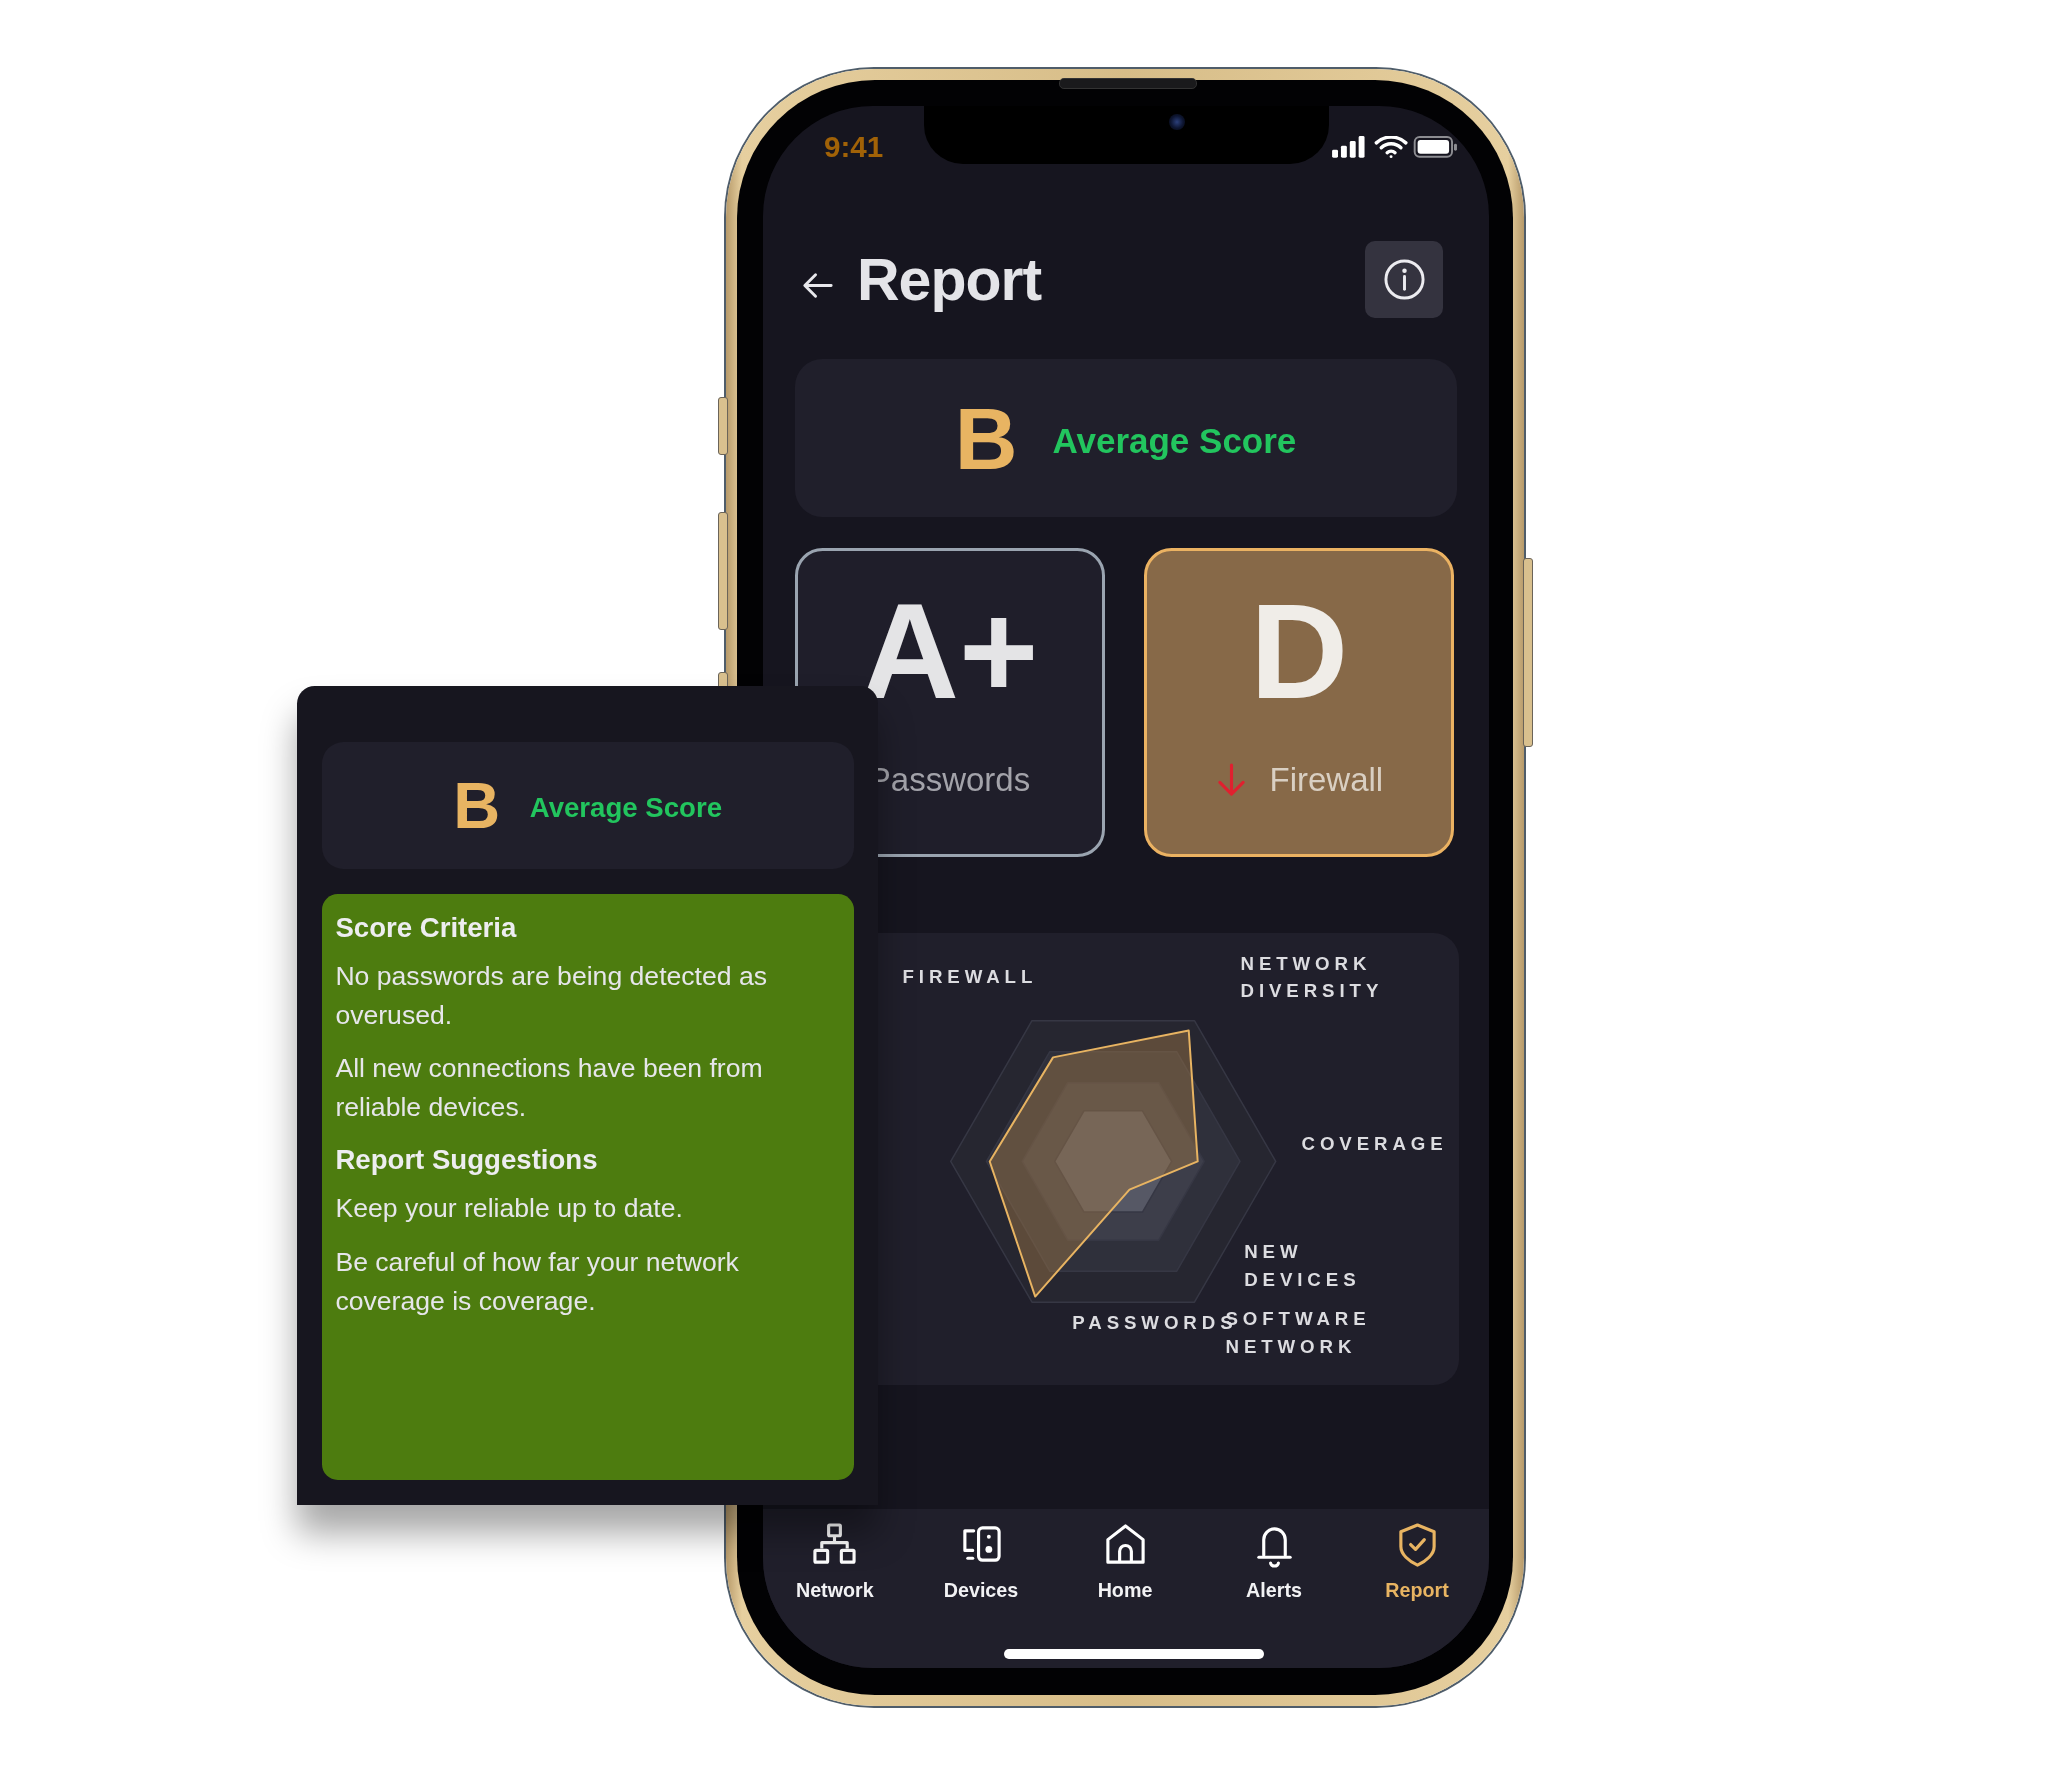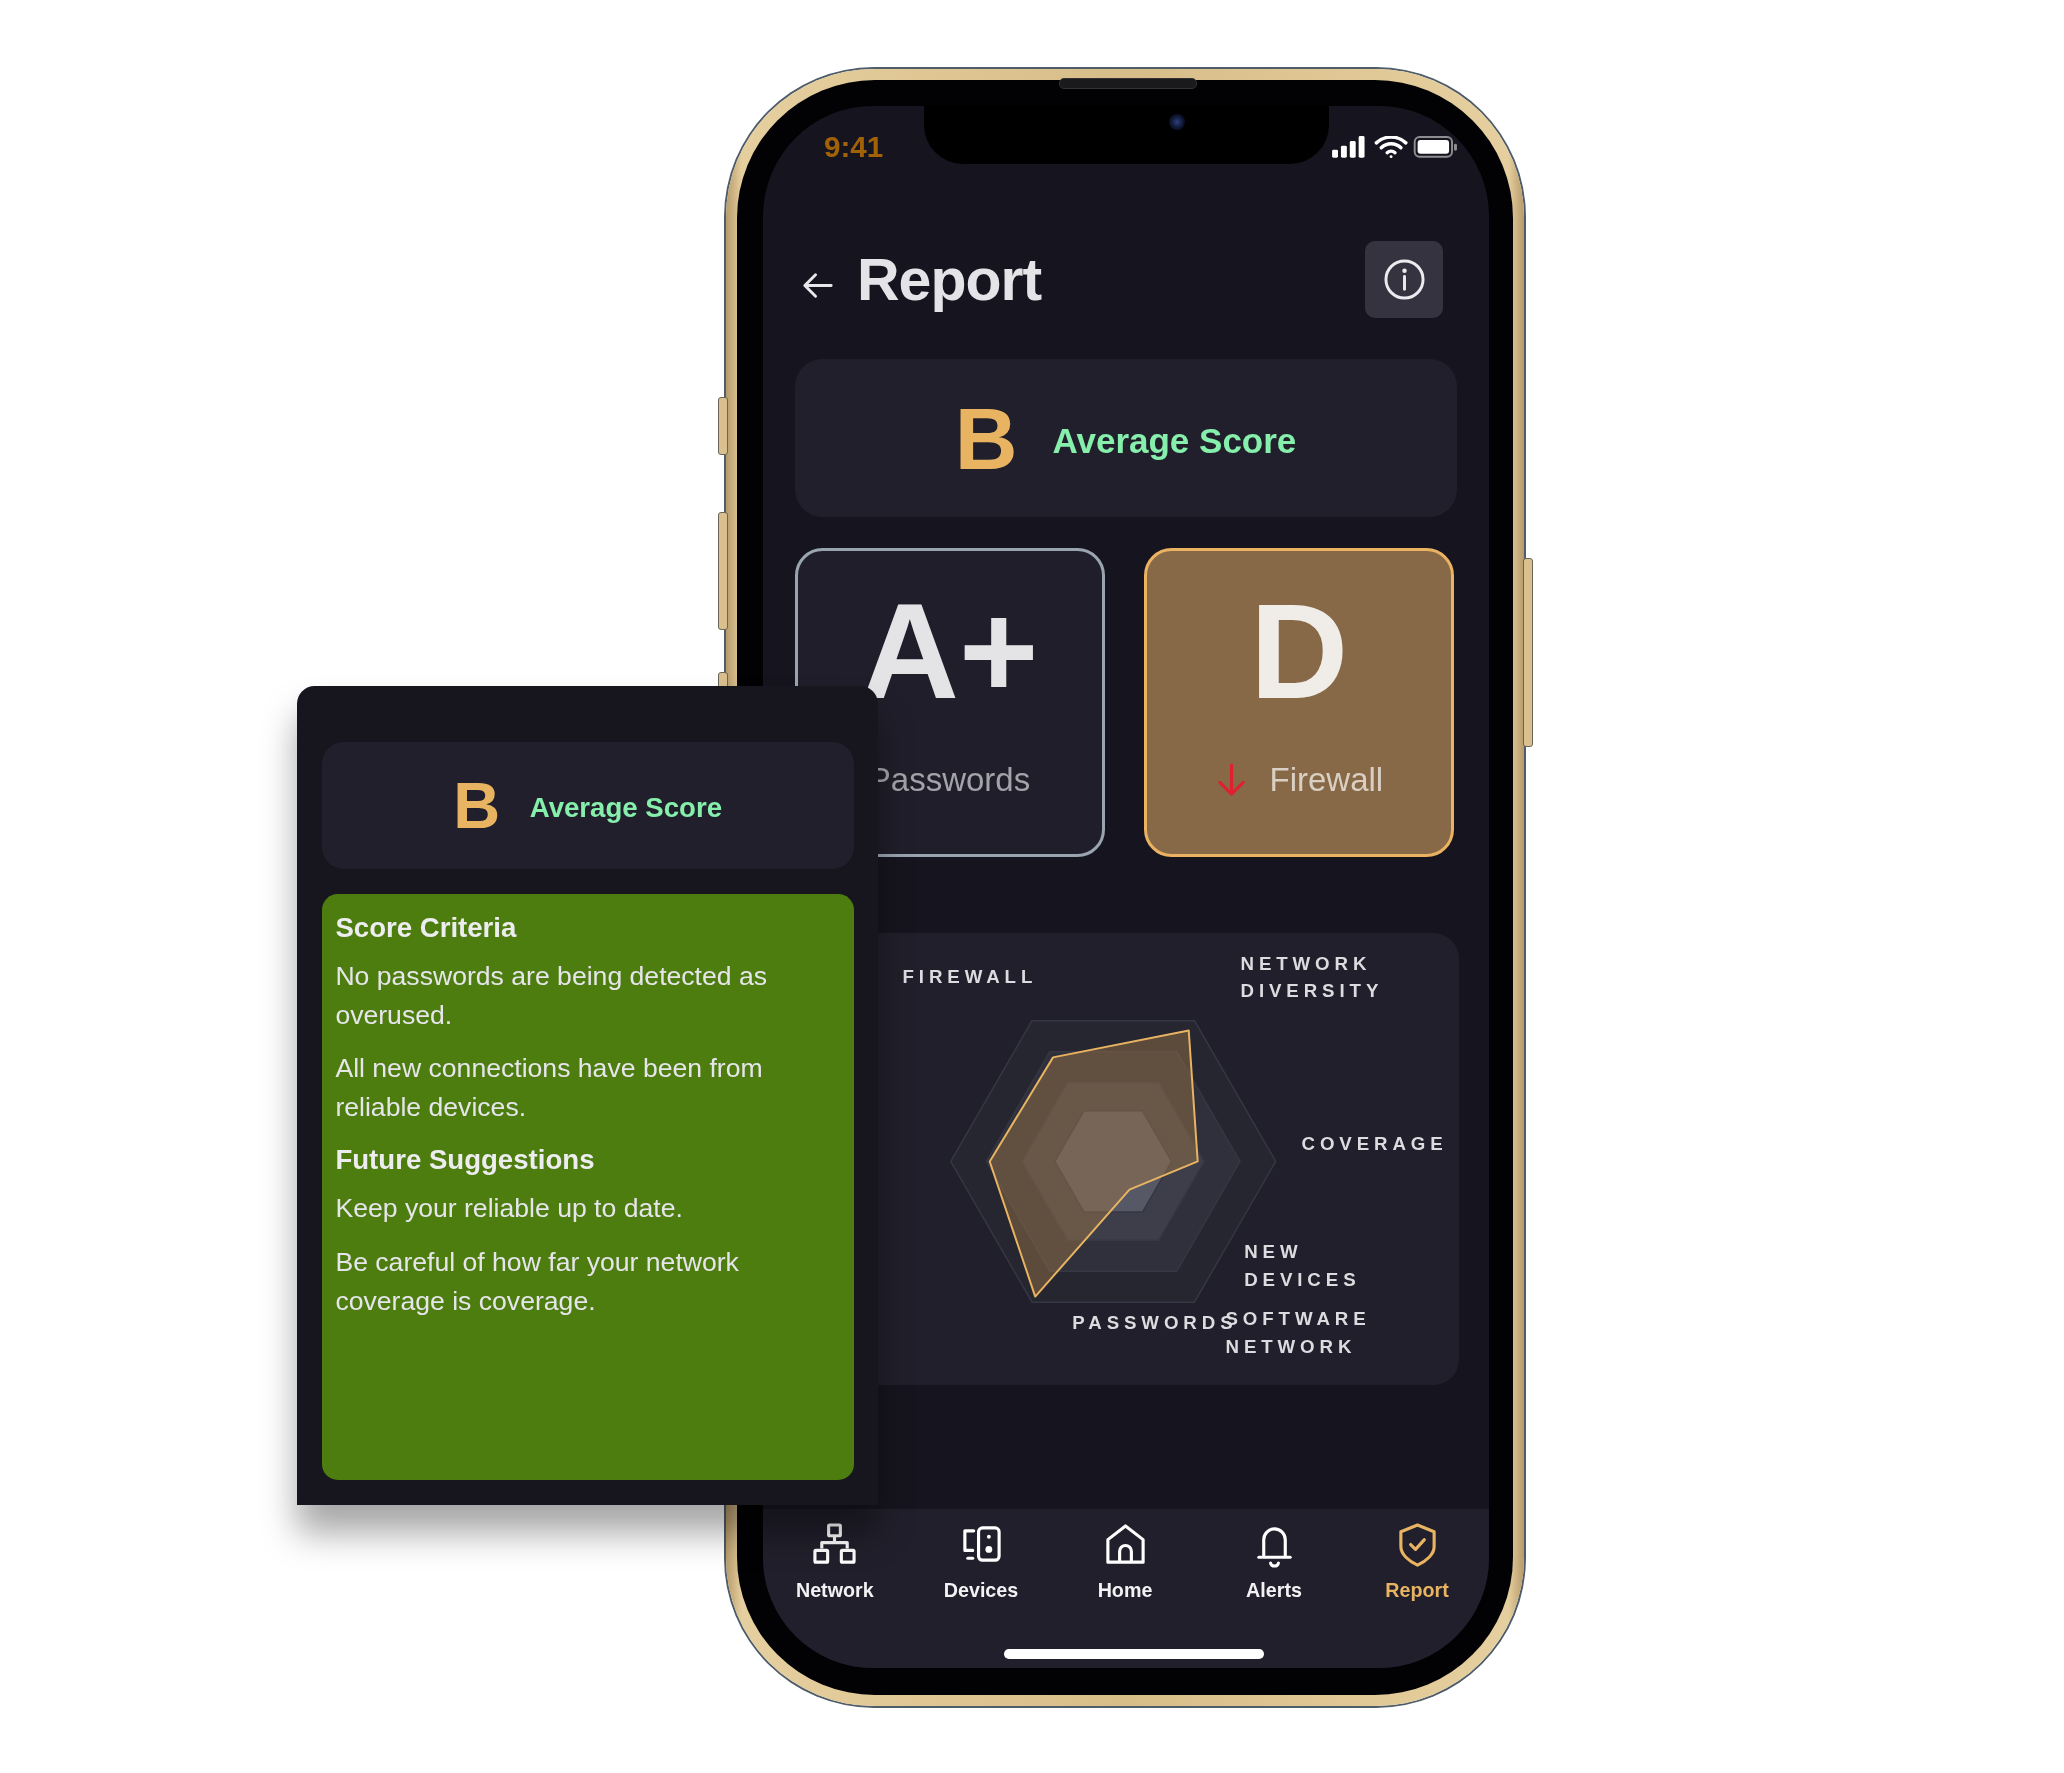--- a/index.html
+++ b/index.html
@@ -54,21 +54,21 @@
     background: #34333f; border-radius: 9.9px; display: flex; align-items: center; justify-content: center;
   }
 
   
   .avg-card {
     position: absolute; left: 31.5px; top: 253px; width: 662px; height: 158px;
     background: #201f2b; border-radius: 27.6px;
     display: flex; align-items: center; justify-content: center; gap: 35px;
   }
   .avg-grade { color: #e8b462; font-size: 87px; font-weight: 700; line-height: 1; }
-  .avg-label { color: #86efac; font-size: 35px; font-weight: 700; margin-top: 5.9px; text-align: right; }
+  .avg-label { color: #22c55e; font-size: 35px; font-weight: 700; margin-top: 5.9px; text-align: right; }
 
   
   .grade-card {
     position: absolute; top: 442px; width: 310px; height: 309px; box-sizing: border-box;
     border-radius: 27.6px; text-align: center;
   }
   .grade-card.good { left: 31.5px; background: #1f1e2a; border: 3px solid #9aa4b0; }
   .grade-card.bad { left: 381px; background: #876948; border: 3.9px solid #ebb262; }
   .grade-letter {
     position: absolute; left: 0; right: 0; top: 31.5px; font-size: 136px; font-weight: 700;
@@ -290,18 +290,18 @@
 
 <div id="popup">
   <div class="pop-avg-card">
     <span class="avg-grade">B</span>
     <span class="avg-label">Average Score</span>
   </div>
   <div class="criteria-card">
     <div class="crit-heading">Score Criteria</div>
     <p class="crit-text">No passwords are being detected as overused.</p>
     <p class="crit-text">All new connections have been from reliable devices.</p>
-    <div class="crit-heading second">Future Suggestions</div>
+    <div class="crit-heading second">Report Suggestions</div>
     <p class="crit-text">Keep your reliable up to date.</p>
     <p class="crit-text">Be careful of how far your network coverage is coverage.</p>
   </div>
 </div>
 
 
 </body></html>

